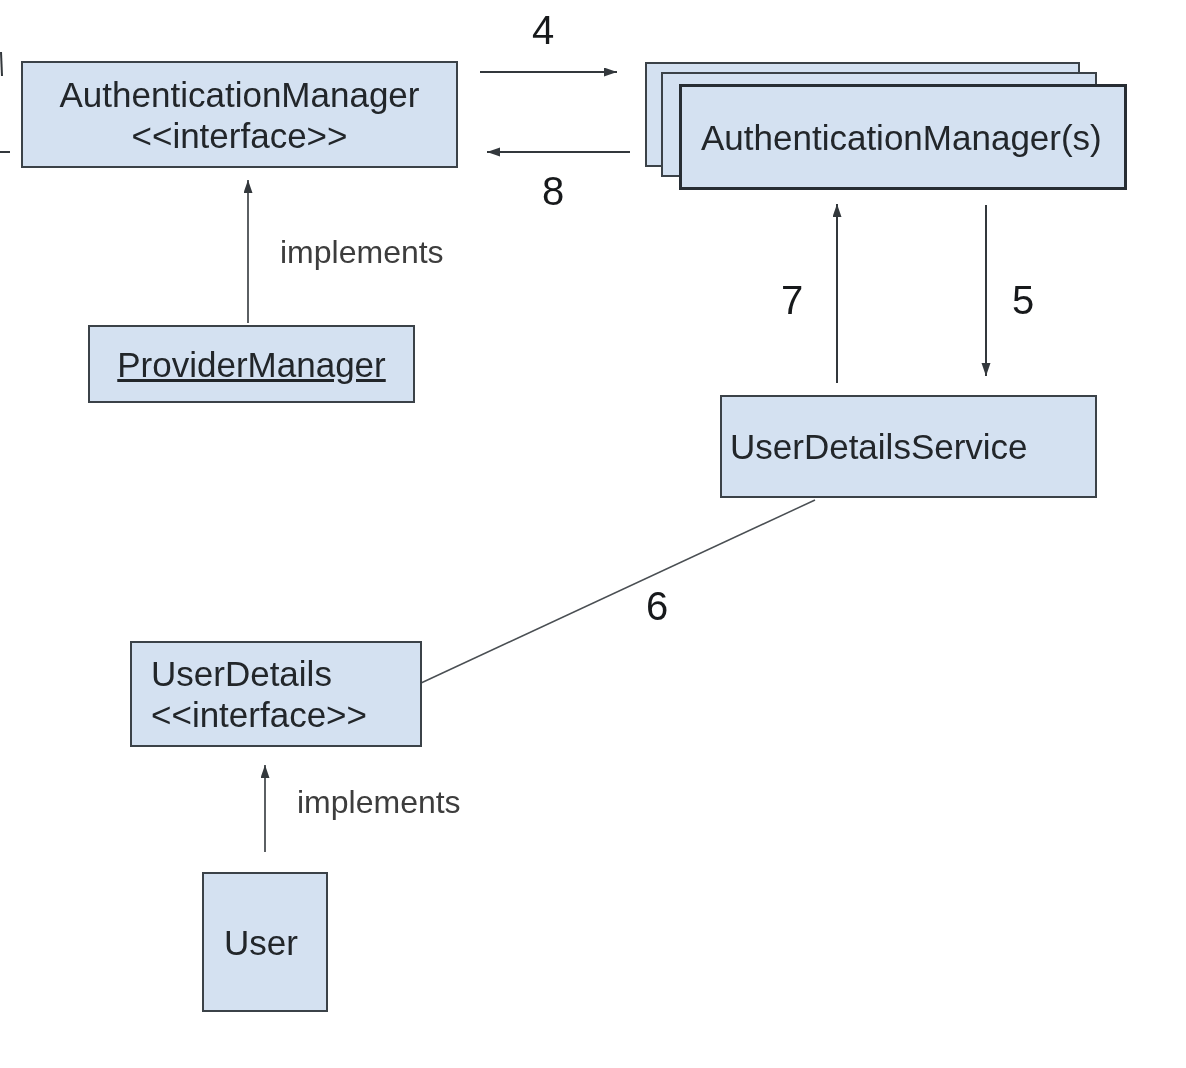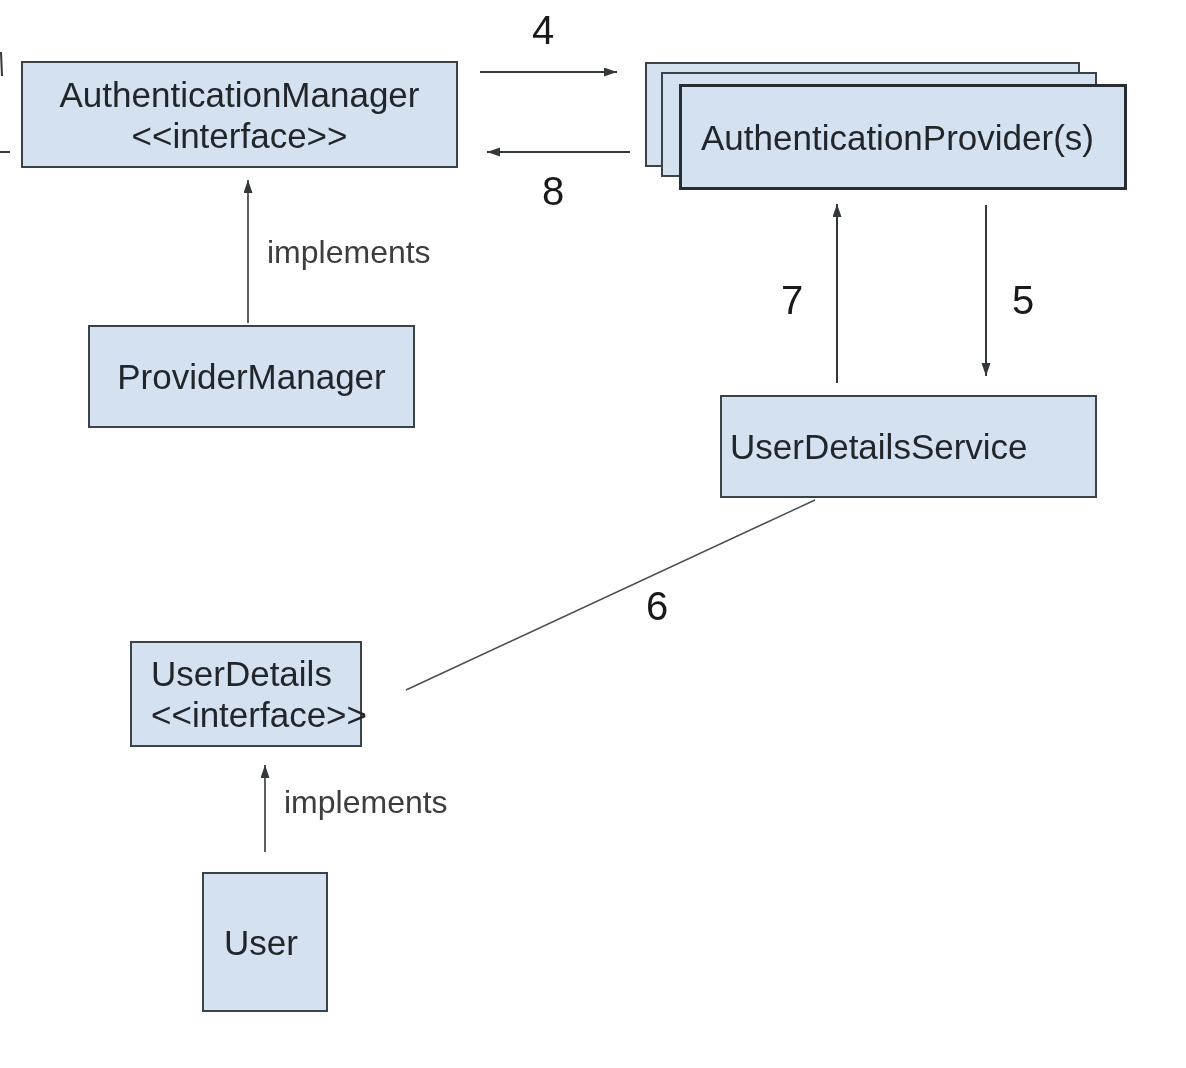--- a/index.html
+++ b/index.html
@@ -41,29 +41,30 @@
     font-weight: 500;
     transform: translateX(-50%);
     line-height: 1;
   }
   .impl {
     position: absolute;
     color: #3d3d3d;
     font-size: 32px;
     line-height: 1;
     white-space: nowrap;
+    margin-left: 13px;
   }
   
   #am       { left: 21px;  top: 61px;  width: 437px; height: 107px; }
-  #pm       { left: 88px;  top: 325px; width: 327px; height: 103px; }
+  #pm       { left: 88px;  top: 325px; width: 327px; height: 78px; text-decoration: underline; }
   #ap-back  { left: 645px; top: 62px;  width: 435px; height: 105px; }
   #ap-mid   { left: 661px; top: 72px;  width: 436px; height: 105px; }
   #ap-front { left: 679px; top: 84px;  width: 448px; height: 106px; }
   #uds      { left: 720px; top: 395px; width: 377px; height: 103px; padding-left: 8px; }
-  #ud       { left: 130px; top: 641px; width: 232px; height: 106px; }
+  #ud       { left: 130px; top: 641px; width: 292px; height: 106px; }
   #user     { left: 202px; top: 872px; width: 126px; height: 140px; padding-left: 20px; }
   
   #lbl4 { left: 543px;  top: 10px;  }
   #lbl8 { left: 553px;  top: 171px; }
   #lbl7 { left: 792px;  top: 280px; }
   #lbl5 { left: 1023px; top: 280px; }
   #lbl6 { left: 657px;  top: 586px; }
   #impl1 { left: 267px; top: 236px; }
   #impl2 { left: 284px; top: 786px; }
 </style>
@@ -102,21 +103,21 @@
     <span>&lt;&lt;interface&gt;&gt;</span>
   </div>
 
   <div class="box centered" id="pm">
     <span>ProviderManager</span>
   </div>
 
   <div class="card" id="ap-back"></div>
   <div class="card" id="ap-mid"></div>
   <div class="box leftpad" id="ap-front">
-    <span>AuthenticationProvider(s)</span>
+    <span>AuthenticationManager(s)</span>
   </div>
 
   <div class="box" id="uds">
     <span>UserDetailsService</span>
   </div>
 
   <div class="box leftpad" id="ud">
     <span>UserDetails</span>
     <span>&lt;&lt;interface&gt;&gt;</span>
   </div>

